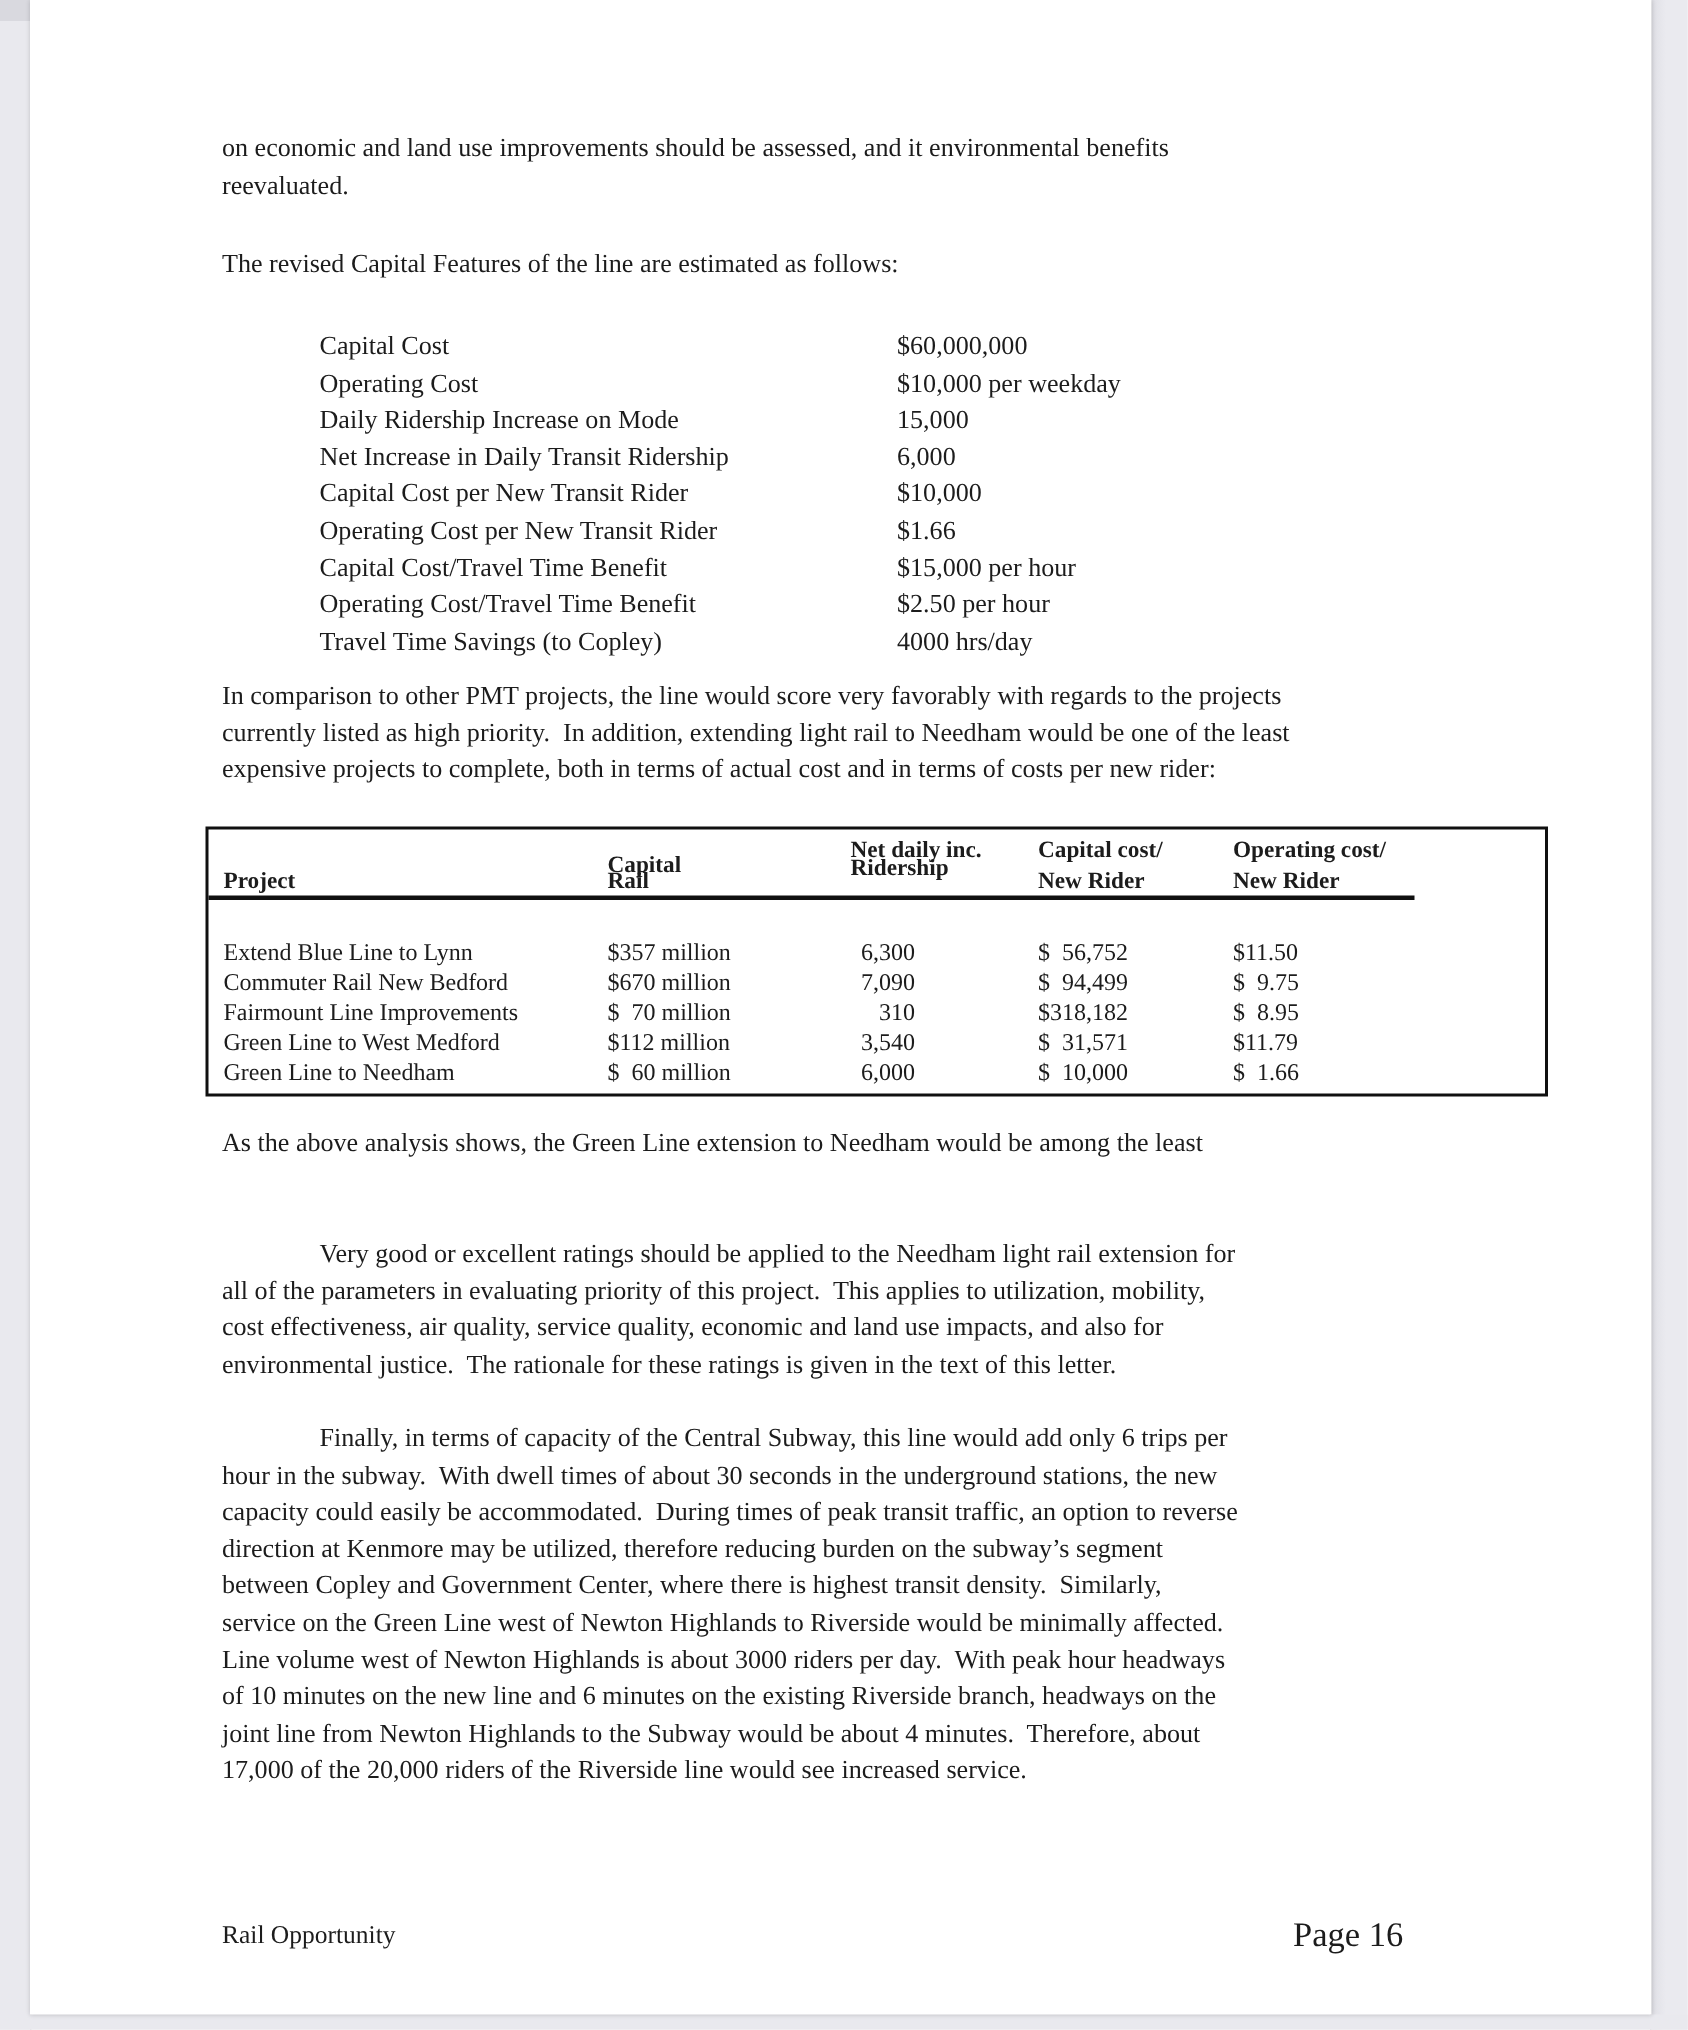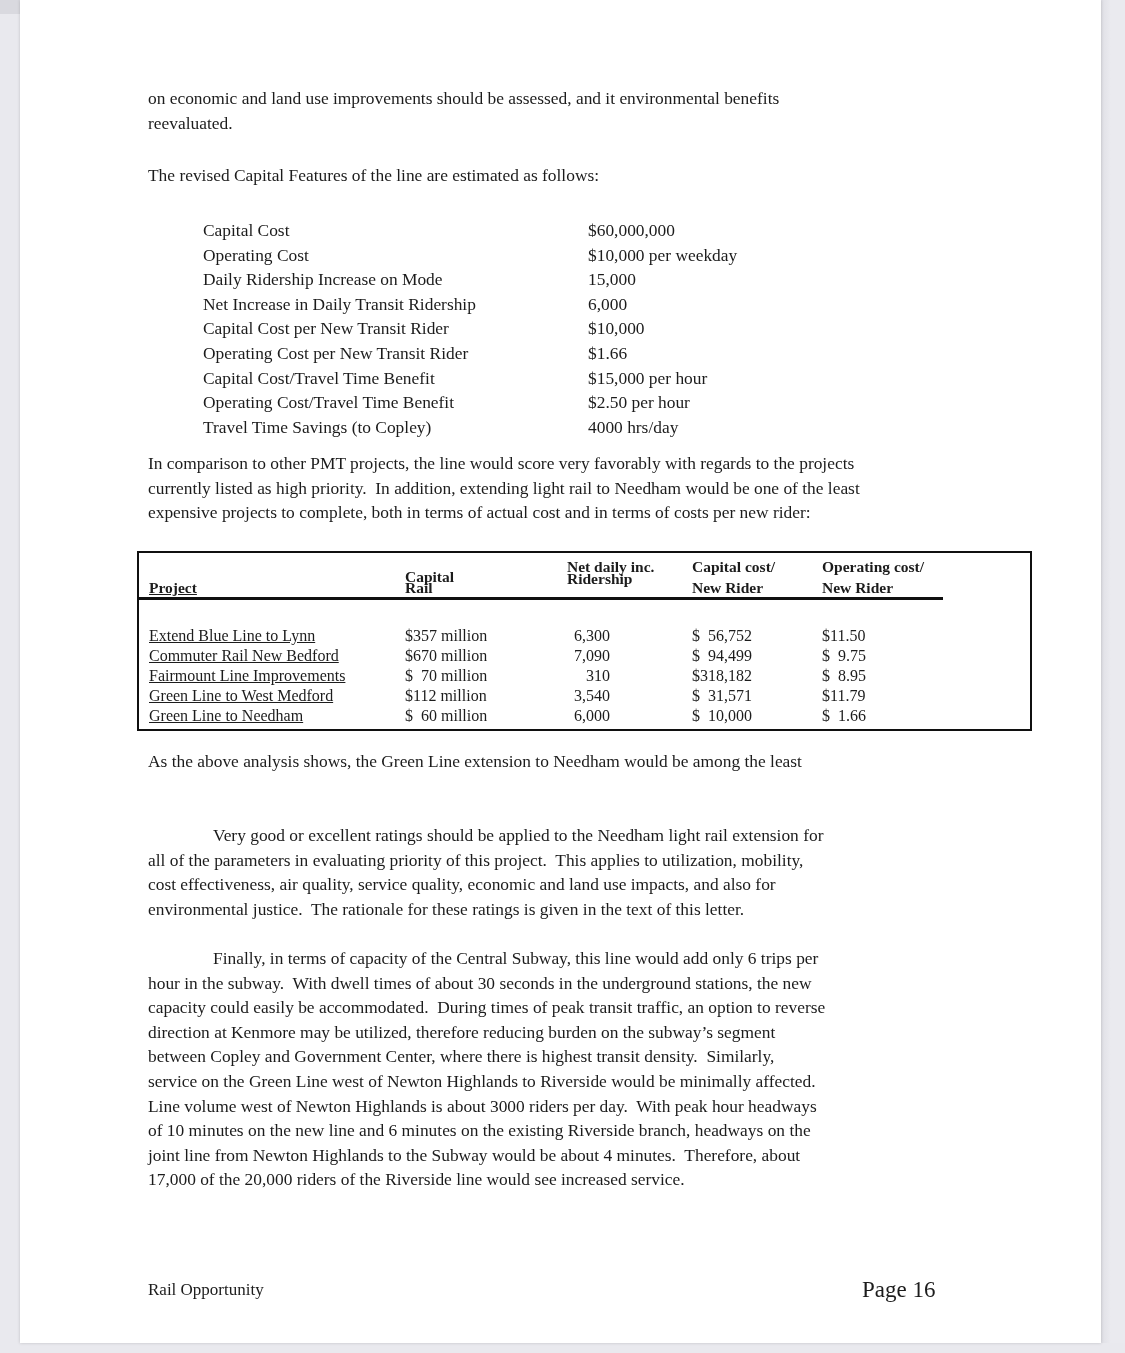--- a/index.html
+++ b/index.html
@@ -16,35 +16,35 @@
   #corner-dark{position:absolute;left:0;top:0;width:20px;height:14px;background:#d9d9df;}
   .page{
     position:absolute;left:20px;top:0;width:1081px;height:1343px;
     background:#ffffff;box-shadow:0 0 3px rgba(0,0,0,.18);
   }
   .para{position:absolute;left:128px;font-size:17.4px;line-height:24.6px;}
   .line{white-space:pre;}
   .line.indent{padding-left:65px;}
 
   
-  #features{position:absolute;left:183px;top:218px;font-size:17.4px;line-height:24.6px;}
+  #features{position:absolute;left:193px;top:218px;font-size:17.4px;line-height:24.6px;}
   .kv-row{display:flex;}
   .kv-label{width:385px;white-space:pre;}
   .kv-value{white-space:pre;}
 
   
   #ctable{
     position:absolute;left:117px;top:551px;width:891px;height:176px;
     border:2px solid #101010;font-size:16px;line-height:20px;
   }
   .tcell{position:absolute;white-space:pre;}
   .th{font-weight:bold;font-size:15.5px;}
   #thead-rule{position:absolute;left:0;top:44px;width:804px;height:3px;background:#101010;}
   .trow{position:absolute;left:0;width:100%;height:20px;}
-  .c-project{left:10px;text-decoration:underline;}
+  .c-project{left:10px;}
   .c-capital{left:266px;}
   .c-ridership{left:396px;width:75px;text-align:right;}
   .c-ridership-h{left:428px;}
   .c-capnew{left:553px;}
   .c-opnew{left:683px;}
 
   #footer-left{position:absolute;left:128px;top:1278px;font-size:17px;line-height:24px;}
   #footer-right{position:absolute;left:842px;top:1278px;font-size:23px;line-height:24px;}
 </style>
 </head>

